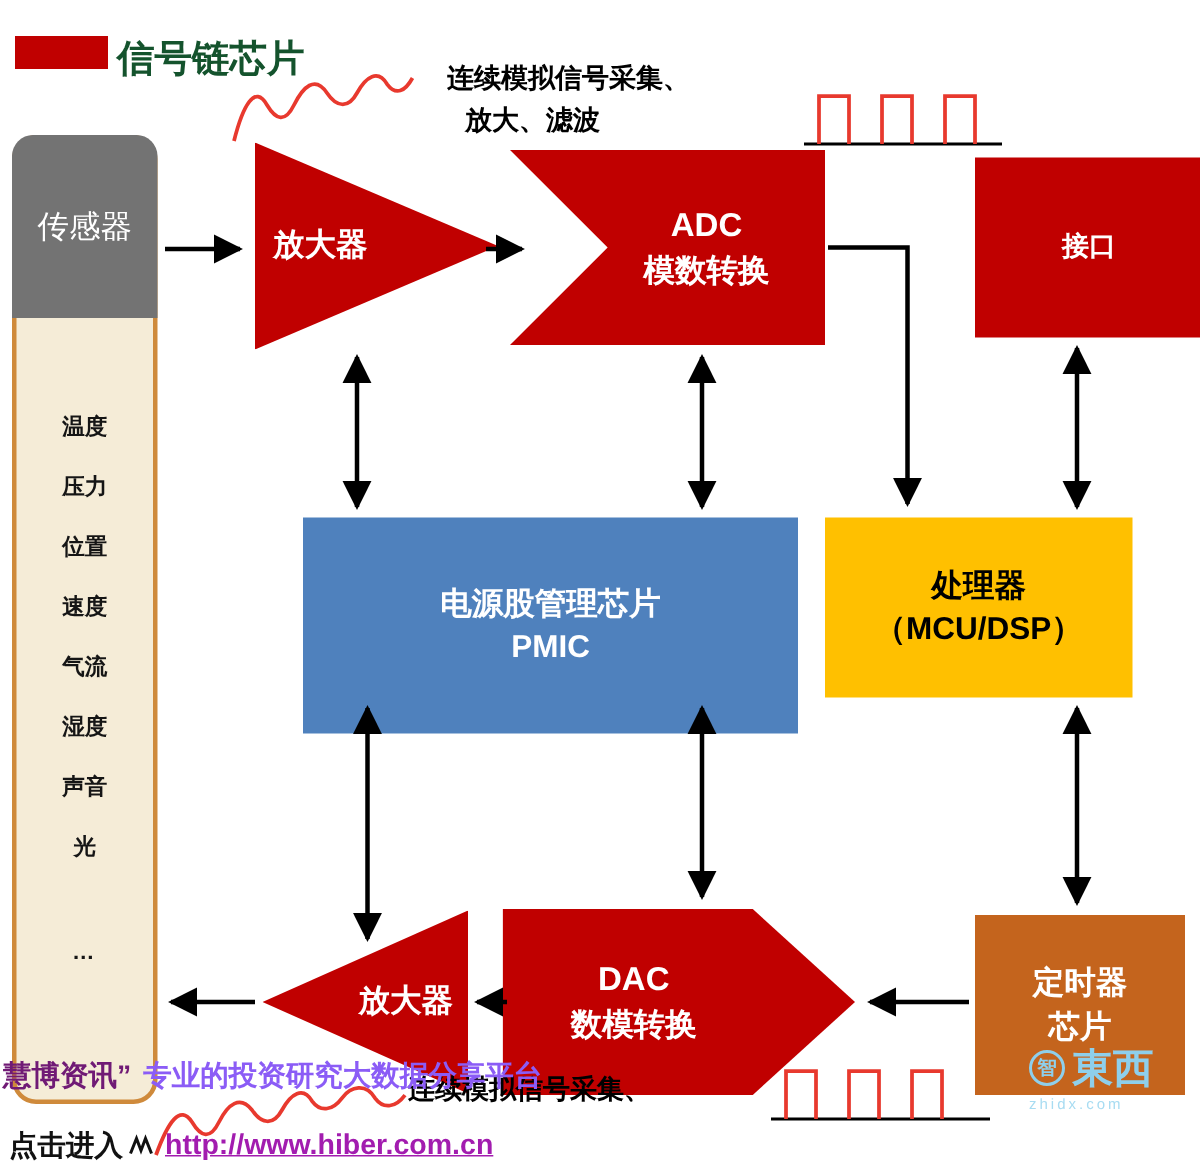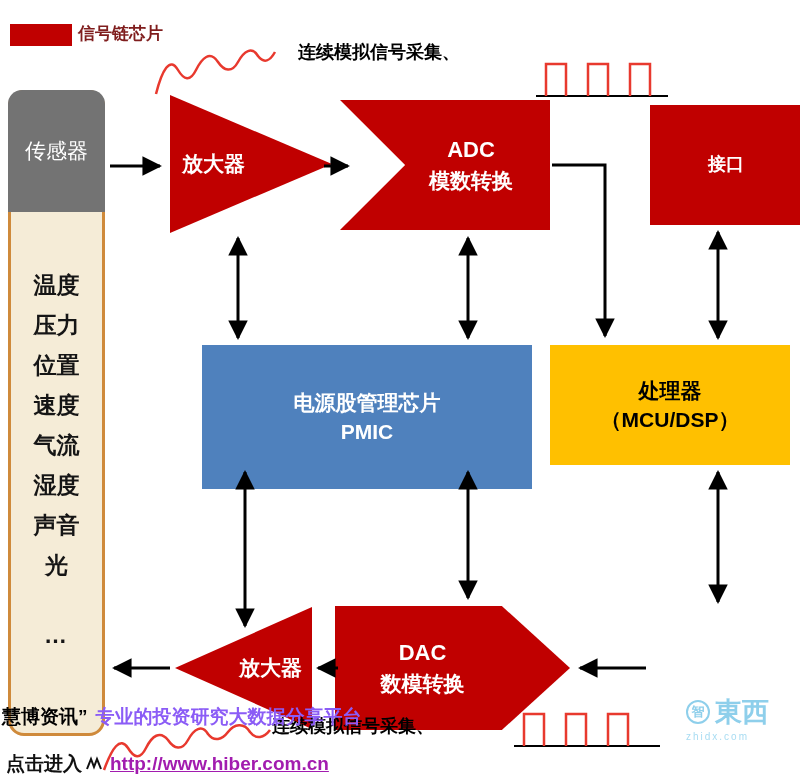--- a/index.html
+++ b/index.html
@@ -6,33 +6,33 @@
   .page{position:relative;width:800px;height:774px;background:#ffffff;overflow:hidden;
         font-family:"Liberation Sans","DejaVu Sans",sans-serif;}
   .box{position:absolute;display:flex;flex-direction:column;align-items:center;justify-content:center;
        text-align:center;font-weight:bold;color:#ffffff;line-height:1.4;box-sizing:border-box;}
   .red{background:#c00000;}
   .orange{background:#c4641d;}
   .blue{background:#4f81bd;}
   .yellow{background:#ffc000;color:#000000;}
   .lbl{display:block;}
   .legend-swatch{position:absolute;left:10px;top:24px;width:62px;height:22px;background:#c00000;}
-  .legend-label{position:absolute;left:78px;top:22px;font-size:17px;font-weight:bold;color:#7f1d1d;}
+  .legend-label{position:absolute;left:78px;top:22px;font-size:25px;font-weight:bold;color:#14532d;}
   .ann{position:absolute;color:#000;font-size:18px;line-height:28px;font-weight:bold;}
   .sensor-col{position:absolute;left:8px;top:90px;width:97px;height:646px;background:#f5ecd7;
               border:3px solid #cf8a3b;border-radius:16px;box-sizing:border-box;}
   .sensor-header{position:absolute;left:-3px;top:-3px;width:97px;height:122px;background:#737373;
                  border-radius:14px 14px 0 0;display:flex;align-items:center;justify-content:center;
                  color:#fff;font-weight:normal;font-size:21px;}
   .sensor-items{position:absolute;top:178px;left:0;right:0;display:flex;flex-direction:column;
-                align-items:center;font-size:23px;font-weight:bold;color:#151515;}
+                align-items:center;font-size:15px;font-weight:bold;color:#151515;}
   .sensor-items .it{height:28px;line-height:28px;margin-bottom:12px;}
   .sensor-items .dots{margin-top:30px;letter-spacing:2px;}
   .wm-row1{position:absolute;left:2px;top:704px;display:flex;align-items:baseline;z-index:8;white-space:nowrap;}
-  .wm-red{color:#000000;font-size:19px;font-weight:bold;}
+  .wm-red{color:#701a75;font-size:19px;font-weight:bold;}
   .wm-black{color:#8b5cf6;font-size:19px;font-weight:bold;margin-left:8px;}
   .wm-row2{position:absolute;left:6px;top:751px;display:flex;align-items:center;z-index:8;white-space:nowrap;}
   .wm-cta{color:#111;font-size:19px;font-weight:bold;}
   .wm-url{color:#a21caf;font-size:19px;font-weight:bold;text-decoration:underline;margin-left:4px;cursor:pointer;}
   .zhidx{position:absolute;left:686px;top:694px;z-index:8;color:#8ecfeb;}
   .zhidx-main{display:flex;align-items:center;gap:5px;font-size:27px;font-weight:bold;}
   .zhidx-circle{width:24px;height:24px;border:2px solid #8ecfeb;border-radius:50%;display:flex;
                 align-items:center;justify-content:center;font-size:13px;box-sizing:border-box;}
   .zhidx-sub{font-size:10px;letter-spacing:2px;color:#a8dcf2;margin-top:1px;}
   svg.overlay{position:absolute;left:0;top:0;z-index:5;pointer-events:none;}
@@ -40,20 +40,21 @@
 </head>
 <body>
 
 <div class="page">
 
   <div class="legend-swatch"></div>
   <div class="legend-label">信号链芯片</div>
 
   <div class="ann" style="left:298px;top:38px;">
     <span class="lbl">连续模拟信号采集、</span>
+    <span class="lbl" style="padding-left:12px;">放大、滤波</span>
   </div>
 
   <div class="sensor-col">
     <div class="sensor-header">
       <span>传感器</span>
     </div>
     <div class="sensor-items">
       <span class="it">温度</span>
       <span class="it">压力</span>
       <span class="it">位置</span>
@@ -79,36 +80,40 @@
 
   <div class="box red" style="left:650px;top:105px;width:152px;height:120px;font-size:18px;">
     <span class="lbl">接口</span>
   </div>
 
   <div class="box blue" style="left:202px;top:345px;width:330px;height:144px;font-size:21px;">
     <span class="lbl">电源股管理芯片</span>
     <span class="lbl">PMIC</span>
   </div>
 
-  <div class="box yellow" style="left:550px;top:345px;width:240px;height:120px;font-size:21px;">
+  <div class="box yellow" style="left:550px;top:345px;width:205px;height:120px;font-size:21px;">
     <span class="lbl">处理器</span>
     <span class="lbl">（MCU/DSP）</span>
   </div>
 
   <div class="box red" style="left:335px;top:606px;width:235px;height:124px;font-size:21px;
        clip-path:polygon(0 0,71% 0,100% 50%,71% 100%,0 100%);padding-right:60px;">
     <span class="lbl" style="font-size:22px;">DAC</span>
     <span class="lbl">数模转换</span>
   </div>
 
   <div class="box red" style="left:175px;top:607px;width:137px;height:122px;font-size:21px;
        clip-path:polygon(100% 0,100% 100%,0 50%);align-items:flex-end;padding-right:10px;">
     <span class="lbl">放大器</span>
   </div>
 
+  <div class="box orange" style="left:650px;top:610px;width:140px;height:120px;font-size:21px;">
+    <span class="lbl">定时器</span>
+    <span class="lbl">芯片</span>
+  </div>
 
   <div class="ann" style="left:272px;top:712px;z-index:7;">
     <span class="lbl">连续模拟信号采集、</span>
   </div>
 
   <div class="wm-row1">
     <span class="wm-red">慧博资讯”</span>
     <span class="wm-black">专业的投资研究大数据分享平台</span>
   </div>
 

